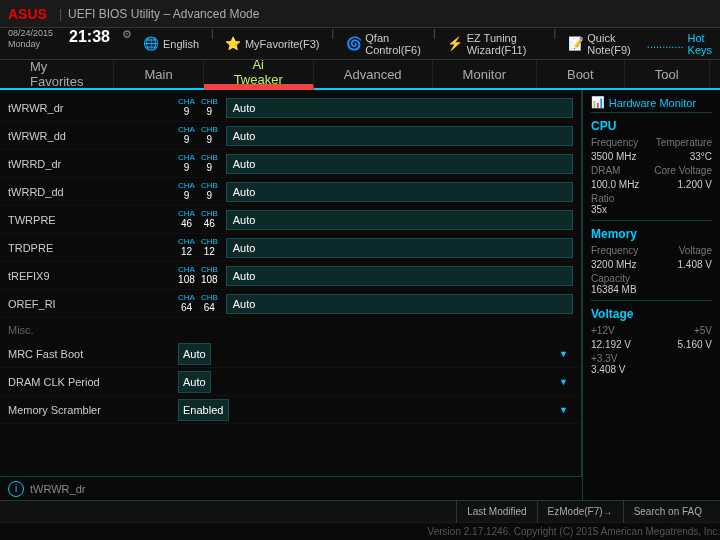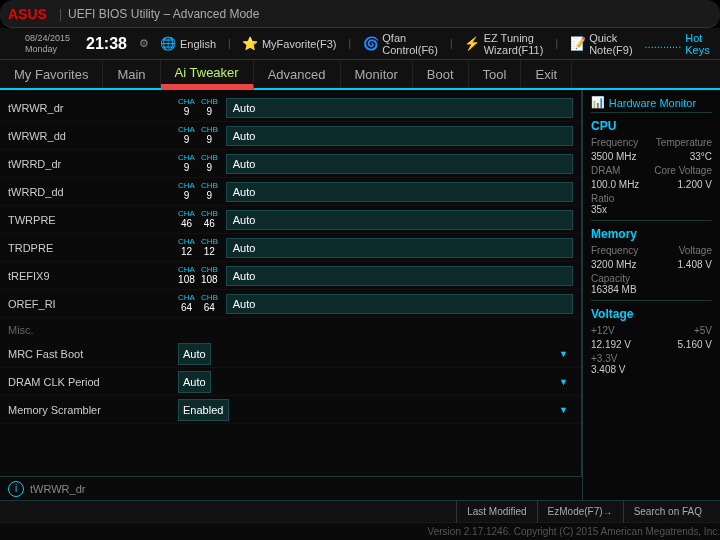--- a/index.html
+++ b/index.html
@@ -15,40 +15,38 @@
 
     
     #top-bar {
       background: #1a1a1a;
       border-bottom: 1px solid #333;
       height: 28px;
       display: flex;
       align-items: center;
       padding: 0 8px;
       gap: 6px;
-      border-radius: 13px;
     }
     #asus-logo {
       color: #e00;
       font-weight: bold;
       font-size: 14px;
       margin-right: 6px;
     }
     #title-text {
       color: #aaa;
       font-size: 12px;
     }
 
     
     #header-row {
       background: #111;
       height: 32px;
       display: flex;
-      align-items: center;
-      padding: 0 25px;
+      padding: 0 8px;
       gap: 12px;
       border-bottom: 1px solid #333;
     }
     #datetime {
       display: flex;
       flex-direction: column;
       font-size: 9px;
       color: #aaa;
       line-height: 1.2;
       margin-right: 4px;
@@ -93,21 +91,21 @@
     
     #nav-bar {
       background: #111;
       height: 30px;
       display: flex;
       align-items: stretch;
       border-bottom: 2px solid #0cf;
       padding: 0 0;
     }
     .nav-tab {
-      padding: 0 14px;
+      padding: 0 30px;
       display: flex;
       align-items: center;
       color: #aaa;
       cursor: pointer;
       font-size: 13px;
       border-right: 1px solid #222;
     }
     .nav-tab.active { color: #bef264; border-bottom: 6px solid #ef4444; margin-bottom: -2px; text-align: center; }
 
     

